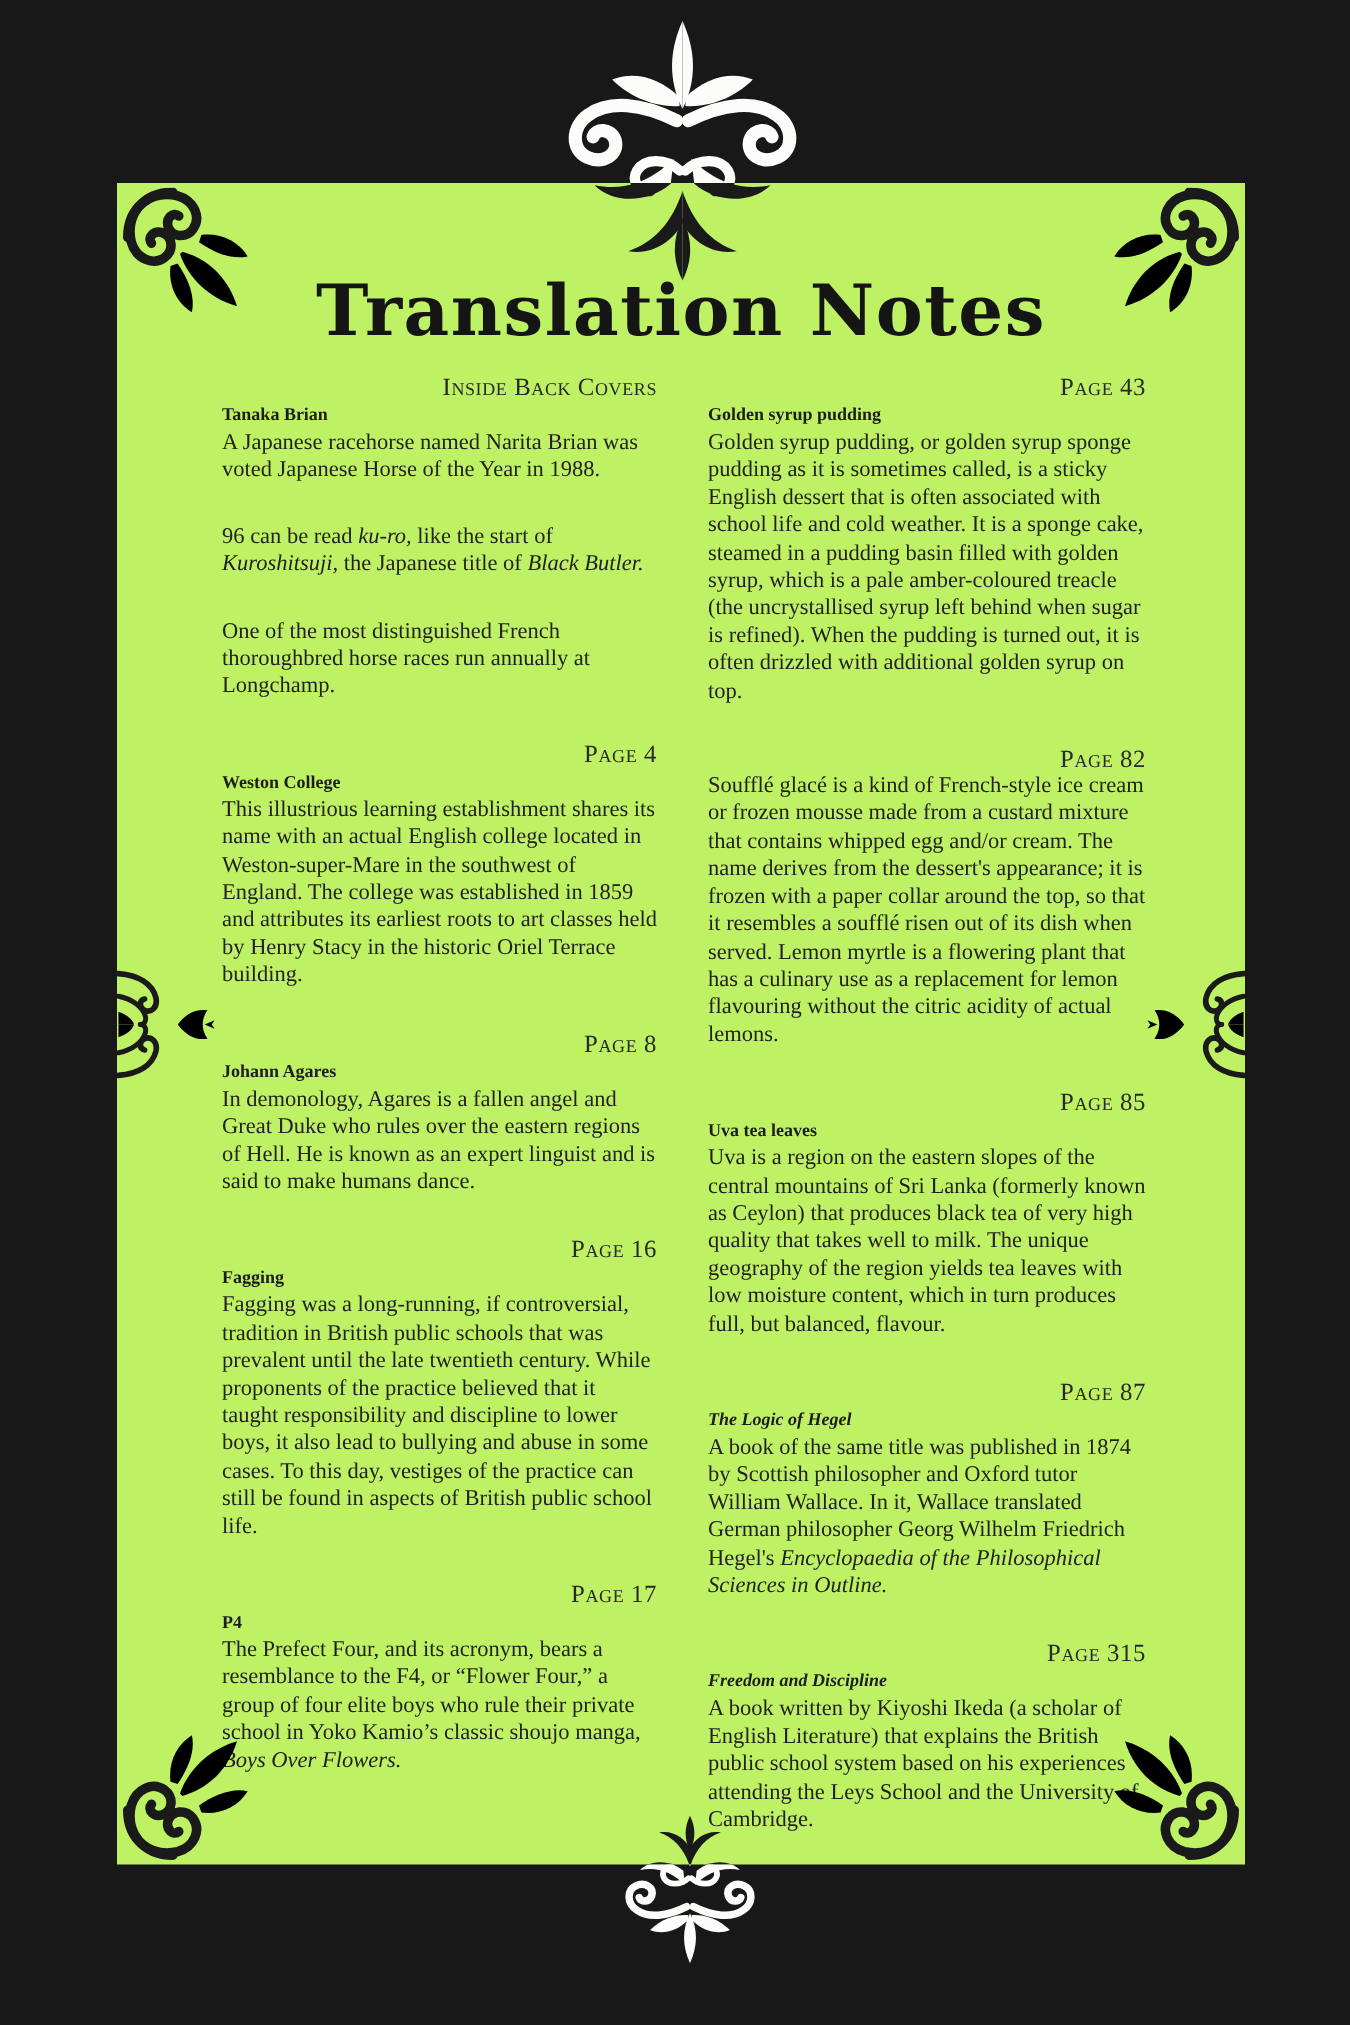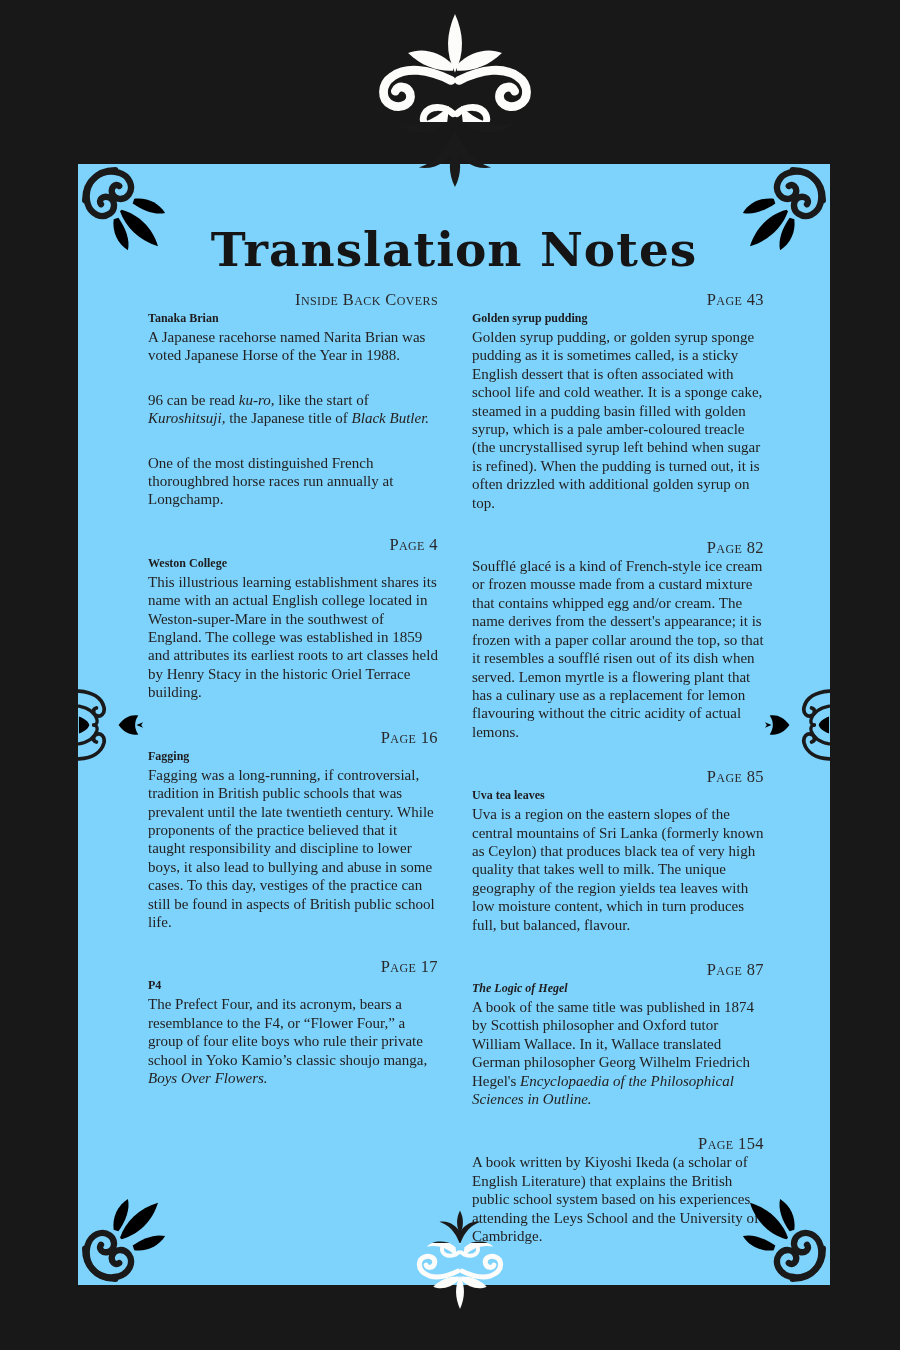--- a/index.html
+++ b/index.html
@@ -3,21 +3,21 @@
 <meta charset="utf-8">
 <style>
   html,body{margin:0;padding:0;}
   body{
     width:900px;height:1350px;position:relative;overflow:hidden;
     background:#191819;
     font-family:"Liberation Serif","DejaVu Serif",serif;
   }
   .page{
     position:absolute;left:78px;top:122px;width:752px;height:1121px;
-    background:#7dd3fc;color:#242122;margin-top:42px;
+    background:#bef264;color:#242122;
   }
   .clip{position:absolute;overflow:hidden;}
   .clip svg{position:absolute;}
   svg.white{color:#fcfcfb;fill:currentColor;stroke:none;}
   svg.black{color:#1b1a1b;fill:currentColor;stroke:none;}
   .orn{position:absolute;color:#1b1a1b;}
   .title{
     position:absolute;left:0;top:58px;width:100%;
     text-align:center;font-family:"DejaVu Serif",serif;
     font-size:47px;font-weight:bold;letter-spacing:1px;color:#161516;
@@ -91,20 +91,25 @@
     </div>
     <div class="sec">
       <div class="bd"><span>One of the most distinguished French thoroughbred horse races run annually at Longchamp.</span></div>
     </div>
     <div class="sec">
       <div class="hd">Page 4</div>
       <div class="tt">Weston College</div>
       <div class="bd"><span>This illustrious learning establishment shares its name with an actual English college located in Weston-super-Mare in the southwest of England. The college was established in 1859 and attributes its earliest roots to art classes held by Henry Stacy in the historic Oriel Terrace building.</span></div>
     </div>
     <div class="sec">
+      <div class="hd">Page 8</div>
+      <div class="tt">Johann Agares</div>
+      <div class="bd"><span>In demonology, Agares is a fallen angel and Great Duke who rules over the eastern regions of Hell. He is known as an expert linguist and is said to make humans dance.</span></div>
+    </div>
+    <div class="sec">
       <div class="hd">Page 16</div>
       <div class="tt">Fagging</div>
       <div class="bd"><span>Fagging was a long-running, if controversial, tradition in British public schools that was prevalent until the late twentieth century. While proponents of the practice believed that it taught responsibility and discipline to lower boys, it also lead to bullying and abuse in some cases. To this day, vestiges of the practice can still be found in aspects of British public school life.</span></div>
     </div>
     <div class="sec">
       <div class="hd">Page 17</div>
       <div class="tt">P4</div>
       <div class="bd"><span>The Prefect Four, and its acronym, bears a resemblance to the F4, or “Flower Four,” a group of four elite boys who rule their private school in Yoko Kamio’s classic shoujo manga, </span><span style="font-style: italic;">Boys Over Flowers.</span></div>
     </div>
   </div>
@@ -123,21 +128,22 @@
       <div class="hd">Page 85</div>
       <div class="tt">Uva tea leaves</div>
       <div class="bd"><span>Uva is a region on the eastern slopes of the central mountains of Sri Lanka (formerly known as Ceylon) that produces black tea of very high quality that takes well to milk. The unique geography of the region yields tea leaves with low moisture content, which in turn produces full, but balanced, flavour.</span></div>
     </div>
     <div class="sec">
       <div class="hd">Page 87</div>
       <div class="tt ti">The Logic of Hegel</div>
       <div class="bd"><span>A book of the same title was published in 1874 by Scottish philosopher and Oxford tutor William Wallace. In it, Wallace translated German philosopher Georg Wilhelm Friedrich Hegel's </span><span style="font-style: italic;">Encyclopaedia of the Philosophical Sciences in Outline.</span></div>
     </div>
     <div class="sec">
-      <div class="hd">Page 154</div>
+      <div class="hd">Page 315</div>
+      <div class="tt ti">Freedom and Discipline</div>
       <div class="bd"><span>A book written by Kiyoshi Ikeda (a scholar of English Literature) that explains the British public school system based on his experiences attending the Leys School and the University of Cambridge.</span></div>
     </div>
   </div>
 
   <svg class="orn" style="left:4px;top:3px" width="95" height="95">
       <use href="#orn-k"></use>
     </svg>
   <svg class="orn" style="right:4px;top:3px;transform:scaleX(-1)" width="95" height="95">
       <use href="#orn-k"></use>
     </svg>

